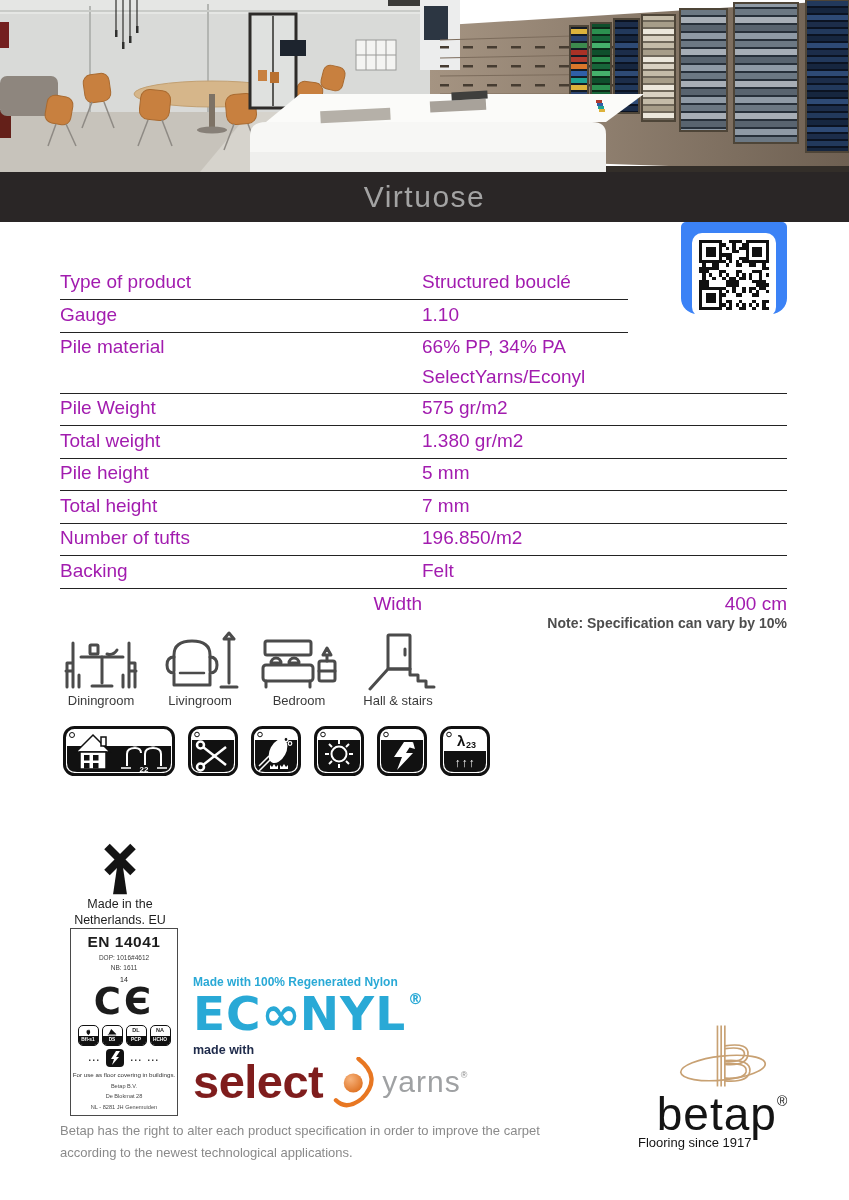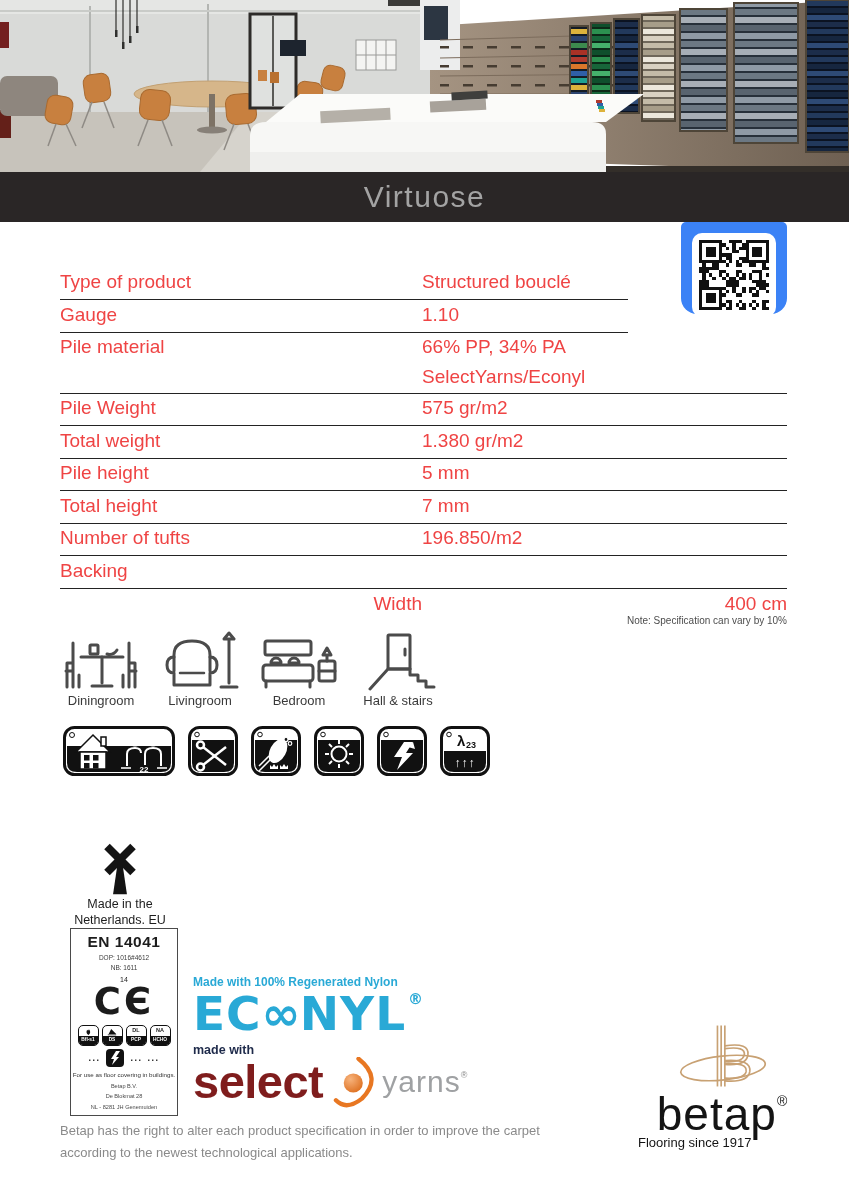--- a/index.html
+++ b/index.html
@@ -14,32 +14,32 @@
           display:flex;align-items:center;justify-content:center;}
   .banner .title{color:#a3a3a3;font-size:30px;font-weight:400;letter-spacing:1.5px;}
 
   
   .qr-card{position:absolute;left:681px;top:222px;width:106px;height:92px;background:#3b82f6;
            border-radius:5px 5px 16px 16px;display:flex;flex-direction:column;align-items:center;}
   .qr-white{width:84px;height:84px;background:#fff;border-radius:10px;margin-top:11px;padding:7px;box-sizing:border-box;}
   .qr-caption{color:#fff;font-size:11px;margin-top:6px;}
 
   
-  .spec-table{position:absolute;left:60px;top:266px;width:727px;color:#ef4444;font-size:19px;}
+  .spec-table{position:absolute;left:60px;top:266px;width:727px;color:#a21caf;font-size:19px;}
   .srow{display:flex;align-items:flex-end;height:32.5px;box-sizing:border-box;
         border-bottom:1.5px solid #232323;padding-bottom:6px;}
   .srow.first{height:34px;}
   .srow.short{width:568px;}
   .srow.tall{height:61px;align-items:flex-start;padding-top:3px;}
   .srow.last{border-bottom:none;height:32px;text-align:right;}
   .lbl{width:362px;flex:none;}
   .val{flex:1;}
   .val .v2{display:block;margin-top:8px;}
   .spec-note{position:absolute;left:60px;top:615px;width:727px;text-align:right;
-             font-size:10px;color:#4d4d4d;}
+             font-size:14px;color:#4d4d4d;font-weight:bold;}
 
   
   .rooms{position:absolute;left:56px;top:631px;display:flex;}
   .room{width:90px;margin-right:9px;text-align:center;}
   .room svg{display:block;margin:0 auto;}
   .room-label{font-size:13px;color:#3a3a3a;margin-top:2px;}
 
   
   .fbadges{position:absolute;left:63px;top:726px;display:flex;gap:13px;}
   .fbadges svg{display:block;}
@@ -425,20 +425,21 @@
     <div class="srow">
       <span class="lbl">Total height</span>
       <span class="val">7 mm</span>
     </div>
     <div class="srow">
       <span class="lbl">Number of tufts</span>
       <span class="val">196.850/m2</span>
     </div>
     <div class="srow">
       <span class="lbl">Backing</span>
+      <span class="val">Felt</span>
     </div>
     <div class="srow last">
       <span class="lbl">Width</span>
       <span class="val">400 cm</span>
     </div>
   </div>
   <div class="spec-note">Note: Specification can vary by 10%</div>
 
   <div class="rooms">
     <div class="room">

